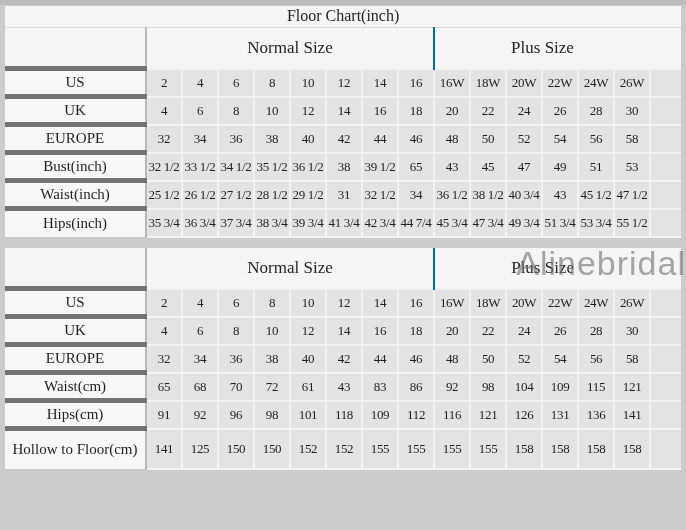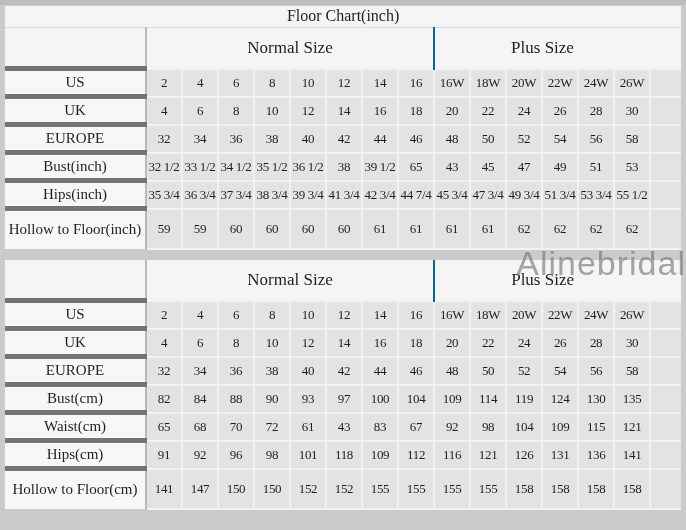--- a/index.html
+++ b/index.html
@@ -185,55 +185,55 @@
             <td class="d">65</td>
             <td class="d">43</td>
             <td class="d">45</td>
             <td class="d">47</td>
             <td class="d">49</td>
             <td class="d">51</td>
             <td class="d">53</td>
             <td class="d filler"></td>
           </tr>
           <tr>
+            <th class="row-label">Waist(inch)</th>
+            <td class="d">25 1/2</td>
+            <td class="d">26 1/2</td>
+            <td class="d">27 1/2</td>
+            <td class="d">28 1/2</td>
+            <td class="d">29 1/2</td>
+            <td class="d">31</td>
+            <td class="d">32 1/2</td>
+            <td class="d">34</td>
+            <td class="d">36 1/2</td>
+            <td class="d">38 1/2</td>
+            <td class="d">40 3/4</td>
+            <td class="d">43</td>
+            <td class="d">45 1/2</td>
+            <td class="d">47 1/2</td>
+            <td class="d filler"></td>
+          </tr>
+          <tr>
             <th class="row-label">Hips(inch)</th>
             <td class="d">35 3/4</td>
             <td class="d">36 3/4</td>
             <td class="d">37 3/4</td>
             <td class="d">38 3/4</td>
             <td class="d">39 3/4</td>
             <td class="d">41 3/4</td>
             <td class="d">42 3/4</td>
             <td class="d">44 7/4</td>
             <td class="d">45 3/4</td>
             <td class="d">47 3/4</td>
             <td class="d">49 3/4</td>
             <td class="d">51 3/4</td>
             <td class="d">53 3/4</td>
             <td class="d">55 1/2</td>
             <td class="d filler"></td>
           </tr>
-          <tr class="tall">
-            <th class="row-label">Hollow to Floor(inch)</th>
-            <td class="d">59</td>
-            <td class="d">59</td>
-            <td class="d">60</td>
-            <td class="d">60</td>
-            <td class="d">60</td>
-            <td class="d">60</td>
-            <td class="d">61</td>
-            <td class="d">61</td>
-            <td class="d">61</td>
-            <td class="d">61</td>
-            <td class="d">62</td>
-            <td class="d">62</td>
-            <td class="d">62</td>
-            <td class="d">62</td>
-            <td class="d filler"></td>
-          </tr>
         </tbody>
     </table>
 
     <table class="size-table">
       <colgroup>
         <col class="c-label">
         <col class="c-d">
           <col class="c-d">
           <col class="c-d">
           <col class="c-d">
@@ -306,47 +306,29 @@
             <td class="d">46</td>
             <td class="d">48</td>
             <td class="d">50</td>
             <td class="d">52</td>
             <td class="d">54</td>
             <td class="d">56</td>
             <td class="d">58</td>
             <td class="d filler"></td>
           </tr>
           <tr>
-            <th class="row-label">Bust(cm)</th>
-            <td class="d">82</td>
-            <td class="d">84</td>
-            <td class="d">88</td>
-            <td class="d">90</td>
-            <td class="d">93</td>
-            <td class="d">97</td>
-            <td class="d">100</td>
-            <td class="d">104</td>
-            <td class="d">109</td>
-            <td class="d">114</td>
-            <td class="d">119</td>
-            <td class="d">124</td>
-            <td class="d">130</td>
-            <td class="d">135</td>
-            <td class="d filler"></td>
-          </tr>
-          <tr>
             <th class="row-label">Waist(cm)</th>
             <td class="d">65</td>
             <td class="d">68</td>
             <td class="d">70</td>
             <td class="d">72</td>
             <td class="d">61</td>
             <td class="d">43</td>
             <td class="d">83</td>
-            <td class="d">67</td>
+            <td class="d">86</td>
             <td class="d">92</td>
             <td class="d">98</td>
             <td class="d">104</td>
             <td class="d">109</td>
             <td class="d">115</td>
             <td class="d">121</td>
             <td class="d filler"></td>
           </tr>
           <tr>
             <th class="row-label">Hips(cm)</th>
@@ -362,21 +344,21 @@
             <td class="d">121</td>
             <td class="d">126</td>
             <td class="d">131</td>
             <td class="d">136</td>
             <td class="d">141</td>
             <td class="d filler"></td>
           </tr>
           <tr class="tall">
             <th class="row-label">Hollow to Floor(cm)</th>
             <td class="d">141</td>
-            <td class="d">147</td>
+            <td class="d">125</td>
             <td class="d">150</td>
             <td class="d">150</td>
             <td class="d">152</td>
             <td class="d">152</td>
             <td class="d">155</td>
             <td class="d">155</td>
             <td class="d">155</td>
             <td class="d">155</td>
             <td class="d">158</td>
             <td class="d">158</td>

